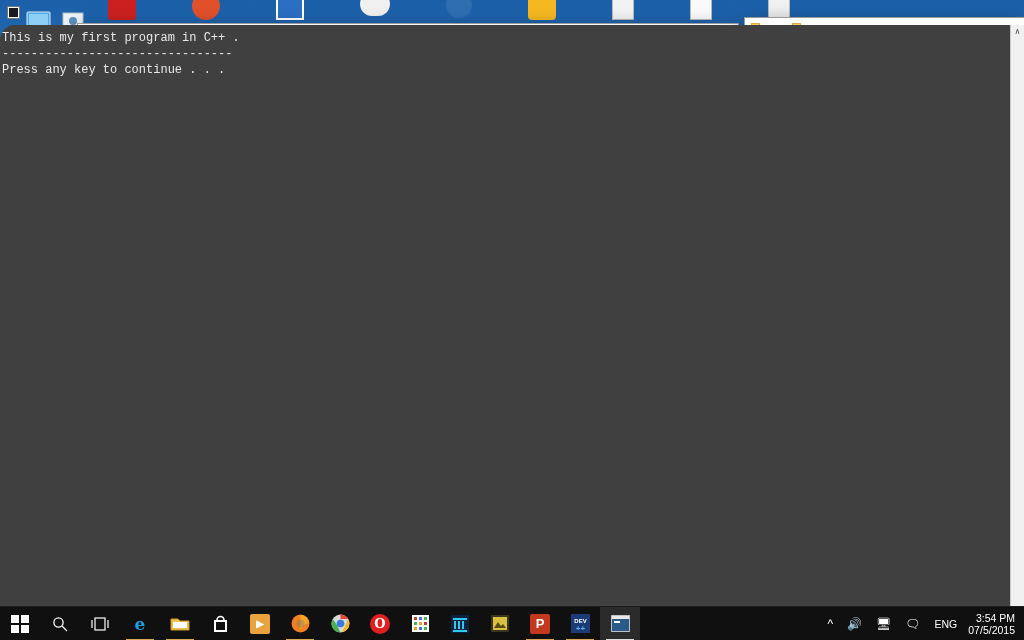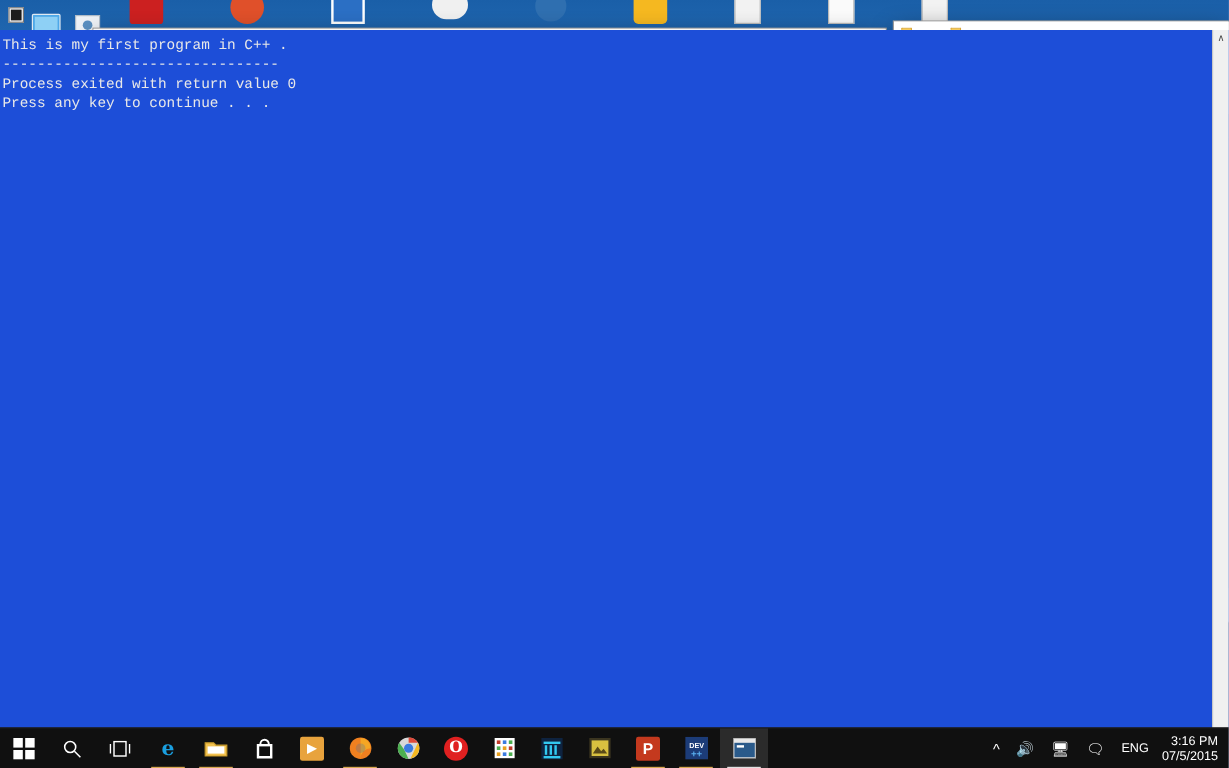--- a/index.html
+++ b/index.html
@@ -203,23 +203,23 @@
 
   
   #console { left:238px; top:252px; width:590px; height:266px; background:#000;
              box-shadow:0 0 0 1px #8c8c8c, 0 6px 22px rgba(0,0,0,.55); }
   #con-title { height:25px; background:#fff; display:flex; align-items:center; }
   #con-title .ico { width:13px; height:13px; margin:0 6px 0 7px; background:#fff;
                     border:1px solid #777; position:relative; }
   #con-title .ico:after { content:""; position:absolute; left:1px; top:1px; width:9px; height:9px;
                           background:#1b1b1b; }
   #con-title .txt { font-size:11.5px; color:#3a3a3a; }
-  .con-body { position:absolute; left:0; right:0; top:25px; bottom:0; background:#1d4ed8;
+  .con-body { position:absolute; left:0; right:0; top:25px; bottom:0; background:#404040;
               font-family:"Liberation Mono", monospace; font-size:12px; color:#e8e8e8;
-              padding:5px 0 0 2px; overflow:hidden; }
+              padding:5px 0 0 2px; overflow:hidden;border-radius:15px; }
   .con-line { height:16px; line-height:16px; white-space:pre; }
   .con-vsb { position:absolute; right:0; top:25px; bottom:0; width:14px; background:#f0f0f0;
              border-left:1px solid #c8c8c8; }
   .con-vsb .a { height:14px; text-align:center; font-size:8px; line-height:14px; color:#444; }
 </style>
 </head>
 <body>
 
 <div id="desktop">
   <div class="bg-band b-sky"></div>
@@ -986,21 +986,20 @@
     <div class="txt">C:\Program Files\Dev-Cpp\ConsolePauser.exe</div>
     <div class="wbtns">
       <div class="wbtn">─</div>
       <div class="wbtn">☐</div>
       <div class="wbtn close">✕</div>
     </div>
   </div>
   <div class="con-body">
     <div class="con-line">This is my first program in C++ .</div>
     <div class="con-line">--------------------------------</div>
-    <div class="con-line">Process exited with return value 0</div>
     <div class="con-line">Press any key to continue . . .</div>
   </div>
   <div class="con-vsb">
     <div class="a">∧</div>
     <div class="a" style="position:absolute; bottom:0; left:0; right:0;">∨</div>
   </div>
 </div>
 
 <div id="taskbar">
   <div class="tb-btn">
@@ -1117,17 +1116,17 @@
     <div class="ul" style="background:#e0e0e0;"></div>
   </div>
 
   <div id="tray">
     <span class="t">^</span>
     <span class="t">🔊</span>
     <span class="t">🖥</span>
     <span class="t">🗨</span>
     <span class="t" style="font-size:10.5px;">ENG</span>
     <div id="clock">
-      <div>3:16 PM</div>
+      <div>3:54 PM</div>
       <div>07/5/2015</div>
     </div>
   </div>
 </div>
 
 </body></html>

